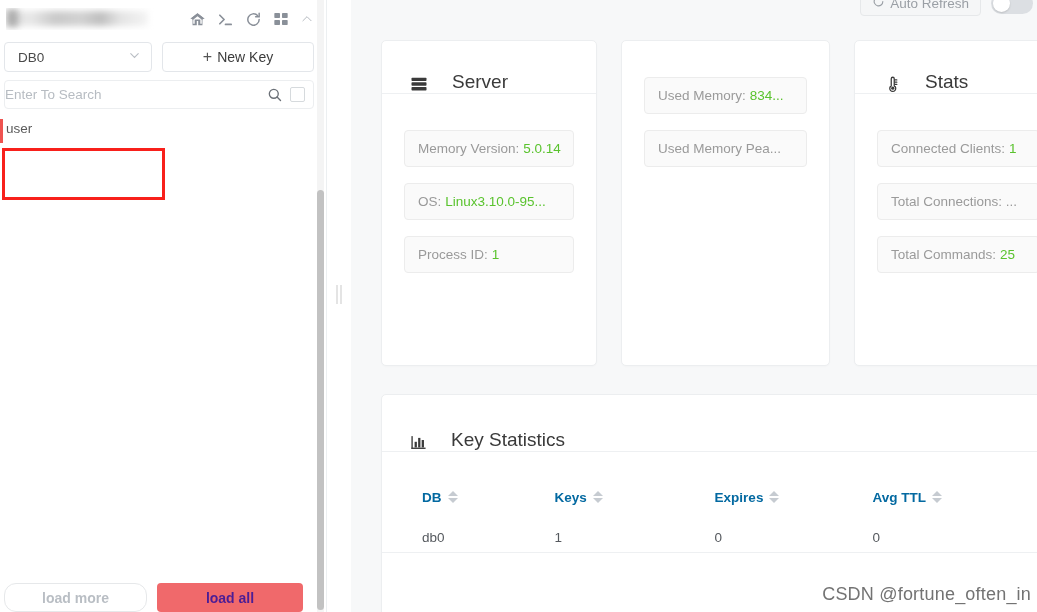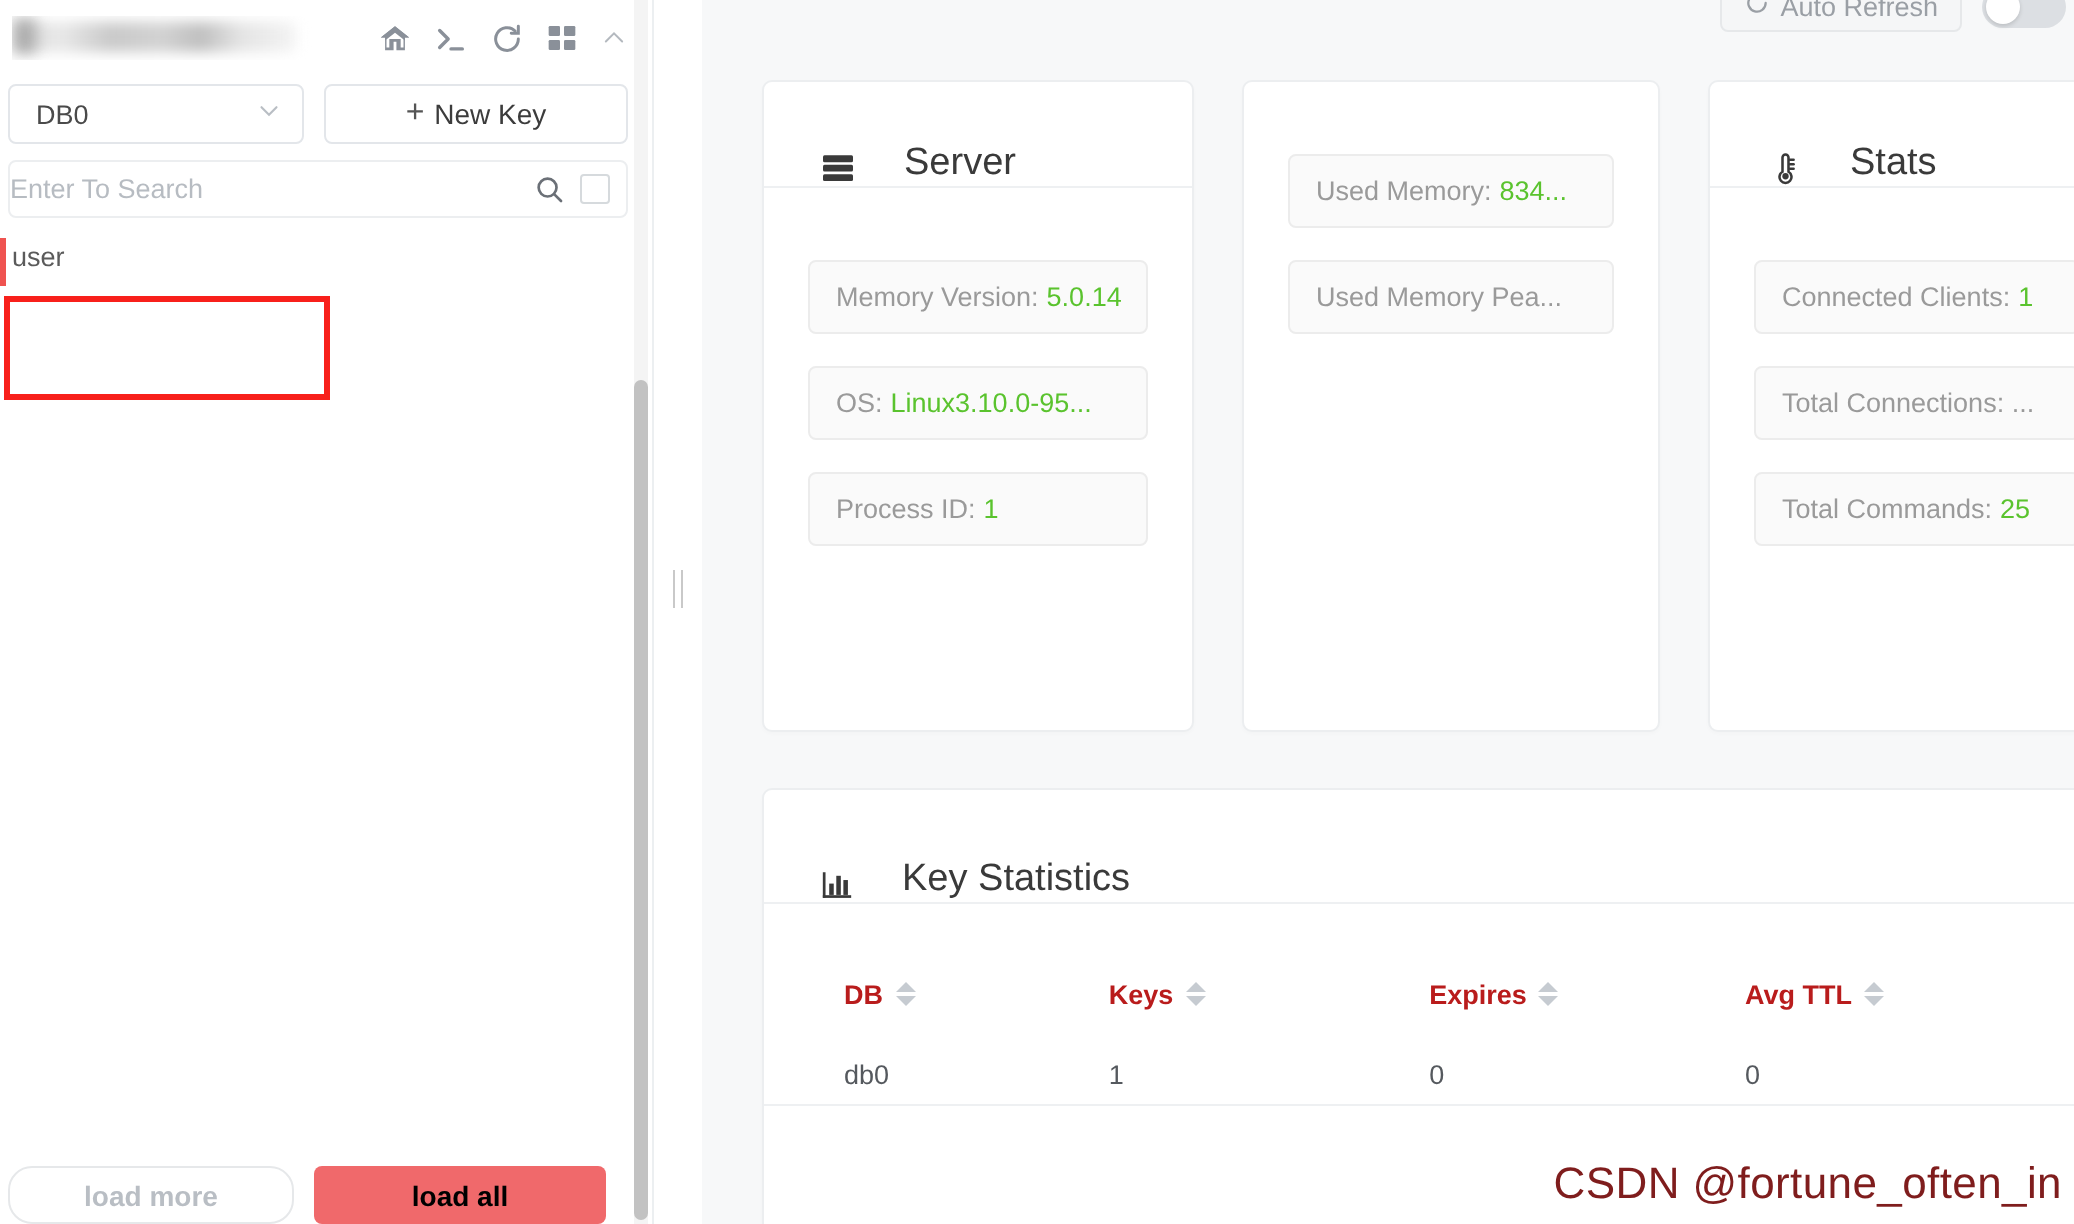--- a/index.html
+++ b/index.html
@@ -199,21 +199,21 @@
     font-weight: bold;
     display: flex; align-items: center; justify-content: center;
     cursor: pointer;
   }
   .load-all-btn {
     flex: 0 0 146px;
     height: 29px;
     border: none;
     border-radius: 4px;
     background: #f0696b;
-    color: #000000;
+    color: #4c1d95;
     font-size: 14px;
     font-weight: bold;
     display: flex; align-items: center; justify-content: center;
     cursor: pointer;
   }
 
   
   .splitter {
     position: relative;
     flex: 0 0 24px;
@@ -336,21 +336,21 @@
   }
   .keystats .card-head { padding-left: 28px; height: 57px; }
   .ks-table {
     width: 100%;
     border-collapse: collapse;
     table-layout: fixed;
   }
   .ks-table th {
     text-align: left;
     font-size: 13.5px;
-    color: #b91c1c;
+    color: #0369a1;
     font-weight: bold;
     padding: 34px 0 0 0;
     height: 56px;
     vertical-align: middle;
   }
   .ks-table th .thwrap { display: inline-flex; align-items: center; gap: 6px; cursor: pointer; }
   .ks-table td {
     font-size: 13.5px;
     color: #55595e;
     padding: 22px 0 0 0;
@@ -368,22 +368,22 @@
     width: 0; height: 0;
     border-left: 5px solid transparent;
     border-right: 5px solid transparent;
   }
   .sort-arrows .up { border-bottom: 5px solid #c6cbd1; }
   .sort-arrows .dn { border-top: 5px solid #c6cbd1; }
 
   .watermark {
     position: absolute;
     right: 6px; bottom: 7px;
-    font-size: 22px;
-    color: #7f1d1d;
+    font-size: 18px;
+    color: #737373;
     letter-spacing: .2px;
     font-family: "Liberation Sans", sans-serif;
     pointer-events: none;
     margin-left: 36px;
   }
 </style>
 </head>
 <body>
 
 <div id="app">

